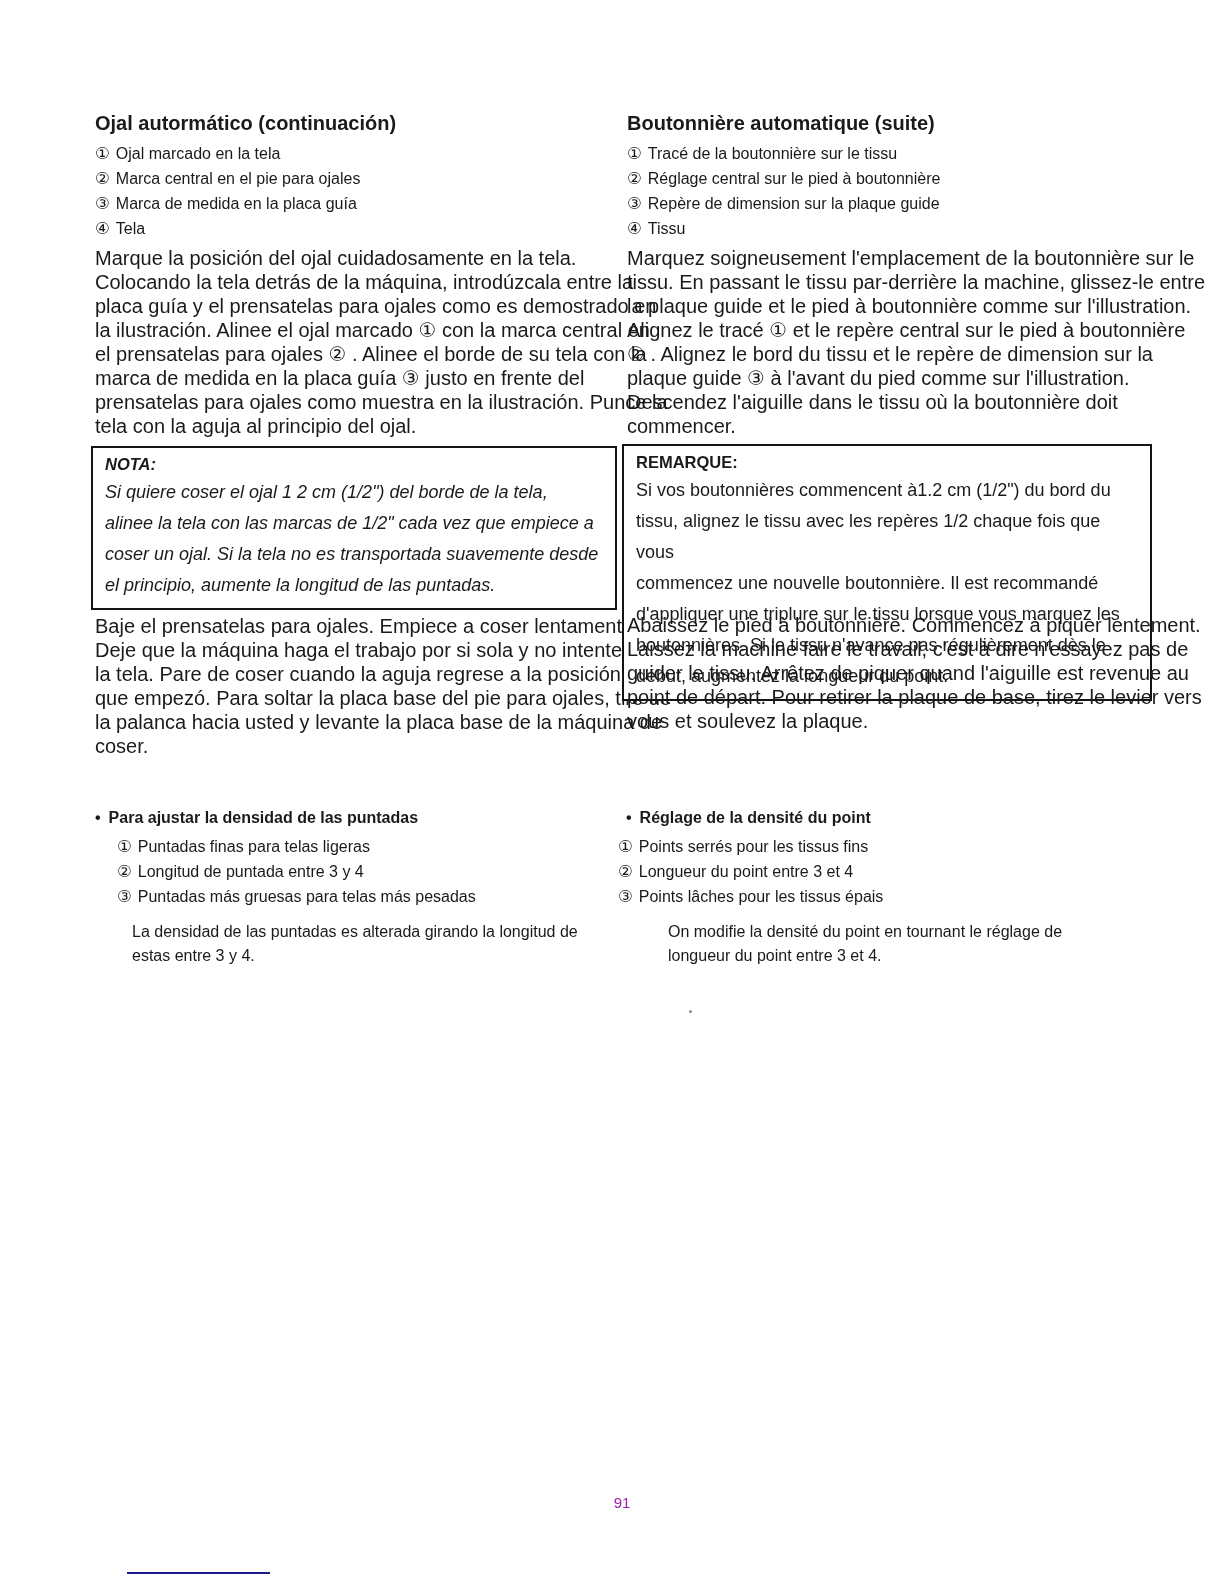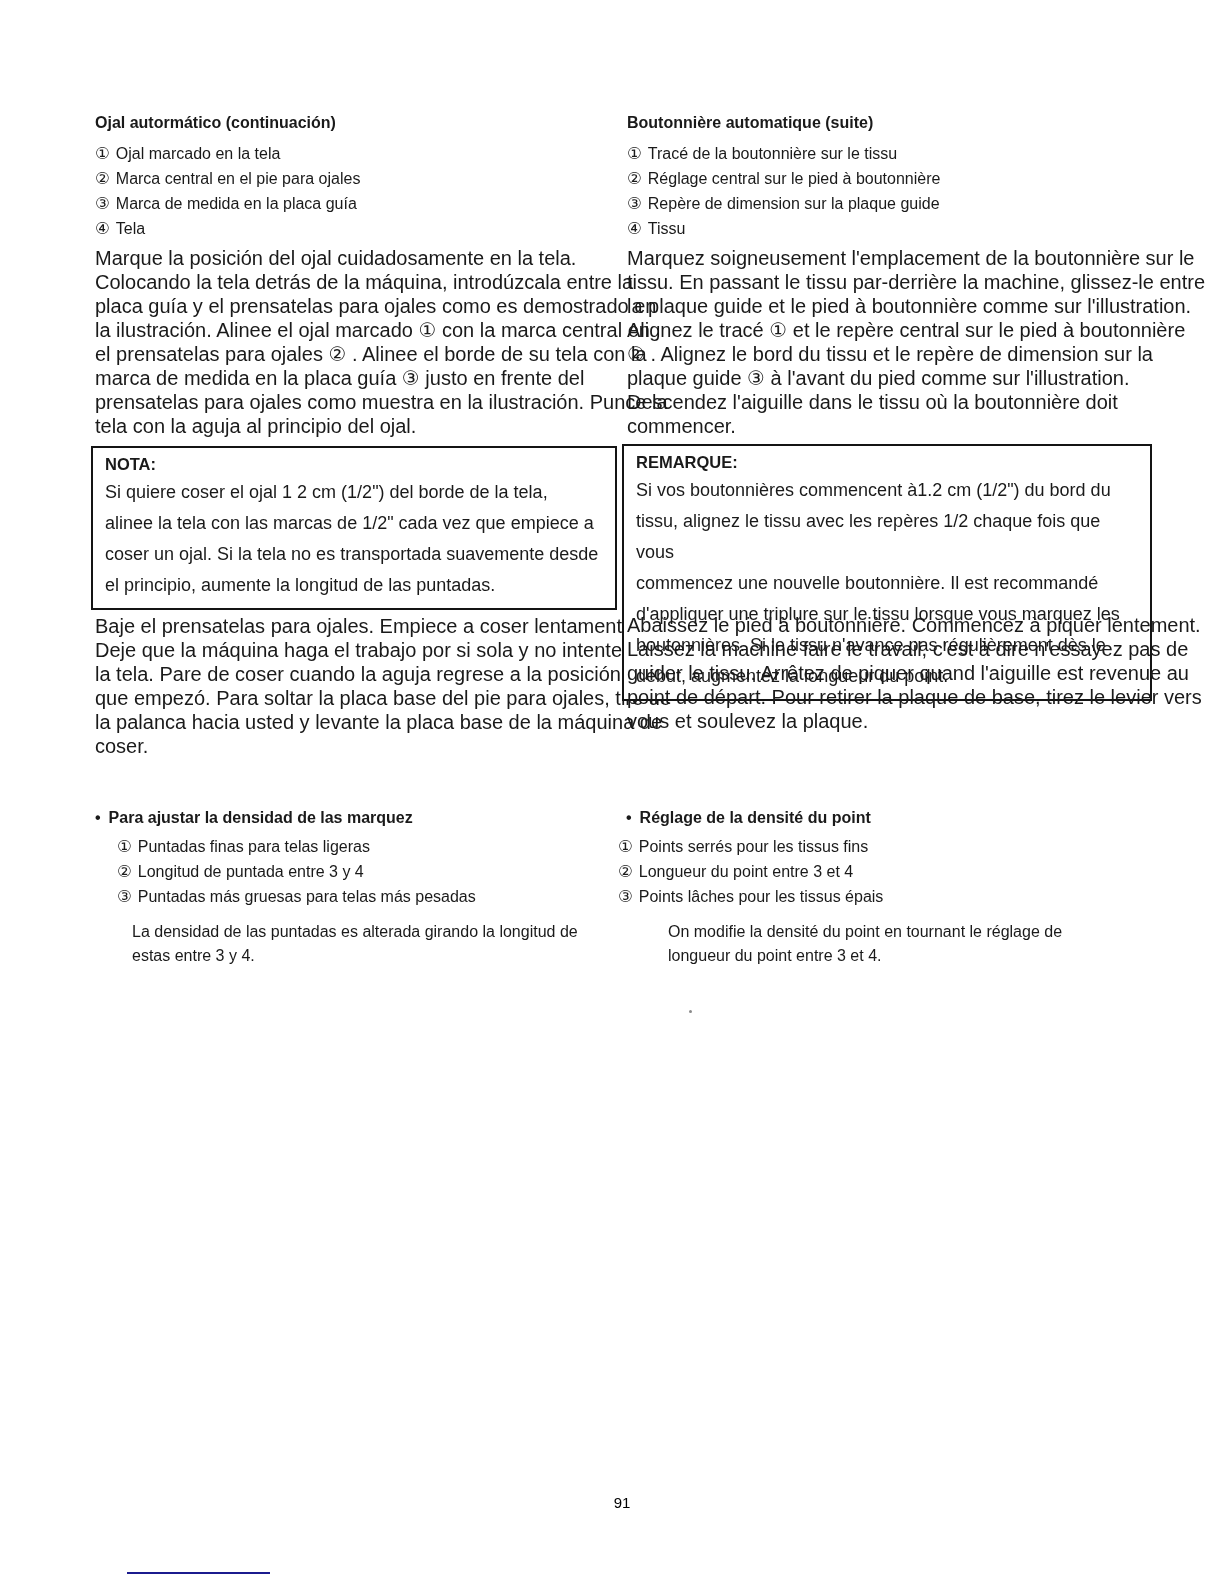--- a/index.html
+++ b/index.html
@@ -5,55 +5,55 @@
   html, body { margin:0; padding:0; background:#ffffff; }
   .page {
     position:relative; width:1224px; height:1584px; background:#ffffff;
     font-family:"Liberation Sans","DejaVu Sans",sans-serif; color:#1a1a1a;
     overflow:hidden;
   }
   .col { position:absolute; top:110px; }
   .col-left  { left:95px;  width:524px; }
   .col-right { left:627px; width:530px; }
 
-  .sec-title { position:absolute; top:0; left:0; font-size:16px; font-weight:700; line-height:26px; white-space:nowrap;text-align:center; }
+  .sec-title { position:absolute; top:0; left:0; font-size:20px; font-weight:700; line-height:26px; white-space:nowrap;text-align:center; }
 
   .legend { position:absolute; top:31px; left:0; }
   .legend-row { display:flex; align-items:baseline; font-size:16px; line-height:25px; white-space:nowrap; }
   .circ { flex:0 0 auto; margin-right:6px; font-size:16.5px; }
 
   .para { position:absolute; left:0; width:580px; font-size:20px; line-height:24px; white-space:pre-line; }
   .para1 { top:136px; }
   .para2 { top:504px; }
   .col-right .para2 { top:503px; }
 
   .note-box {
     position:absolute; box-sizing:border-box; border:2px solid #141414;
     padding:4px 12px 7px 12px; background:#ffffff;
   }
-  .note-box-left  { top:336px; left:-4px; width:526px; }
+  .note-box-left  { top:336px; left:-4px; width:526px;font-style:italic; }
   .note-box-right { top:334px; left:-5px; width:530px; }
   .note-title { font-size:16.5px; font-weight:700; line-height:25px; }
   .note-body  { font-size:18px; line-height:31px; white-space:pre-line; }
 
   .density-head { position:absolute; top:699px; display:flex; align-items:baseline; font-size:16px; font-weight:700; white-space:nowrap; }
   .density-head .bullet { margin-right:8px; font-weight:700; }
   .col-left  .density-head { left:0; }
   .col-right .density-head { left:-1px; }
 
   .density-items { position:absolute; top:724px; }
   .col-left  .density-items { left:22px; }
   .col-right .density-items { left:-9px; }
   .density-items .legend-row { line-height:24px; }
 
   .density-para { position:absolute; top:810px; font-size:16px; line-height:24px; white-space:pre-line; width:560px;margin-left:24px; }
   .col-left  .density-para { left:13px; }
   .col-right .density-para { left:17px; }
 
-  .page-num { position:absolute; top:1494px; left:582px; width:80px; text-align:center; font-size:15px; color:#000000; }
+  .page-num { position:absolute; top:1494px; left:582px; width:80px; text-align:center; font-size:15px; color:#a21caf; }
   .footer-line { position:absolute; top:1572px; left:127px; width:143px; height:2px; background:#1b1b8e; }
   .speck { position:absolute; top:1010px; left:689px; width:3px; height:3px; background:#8a8a8a; border-radius:50%; }
 </style>
 </head>
 <body>
 
 <div class="page">
 
   <div class="col col-left">
     <div class="sec-title">Ojal autormático (continuación)</div>
@@ -96,21 +96,21 @@
 
     <div class="para para2">Baje el prensatelas para ojales.  Empiece a coser lentamente.
 Deje que la máquina haga el trabajo por si sola y no intente guiar
 la tela.  Pare de coser cuando la aguja regrese a la posición en la
 que empezó.  Para soltar la placa base del pie para ojales, tire de
 la palanca hacia usted y levante la placa base de la máquina de
 coser.</div>
 
     <div class="density-head">
       <span class="bullet">•</span>
-      <span>Para ajustar la densidad de las marquez</span>
+      <span>Para ajustar la densidad de las puntadas</span>
     </div>
     <div class="density-items">
       <div class="legend-row">
         <span class="circ">①</span>
         <span>Puntadas finas para telas ligeras</span>
       </div>
       <div class="legend-row">
         <span class="circ">②</span>
         <span>Longitud de puntada entre 3 y 4</span>
       </div>

